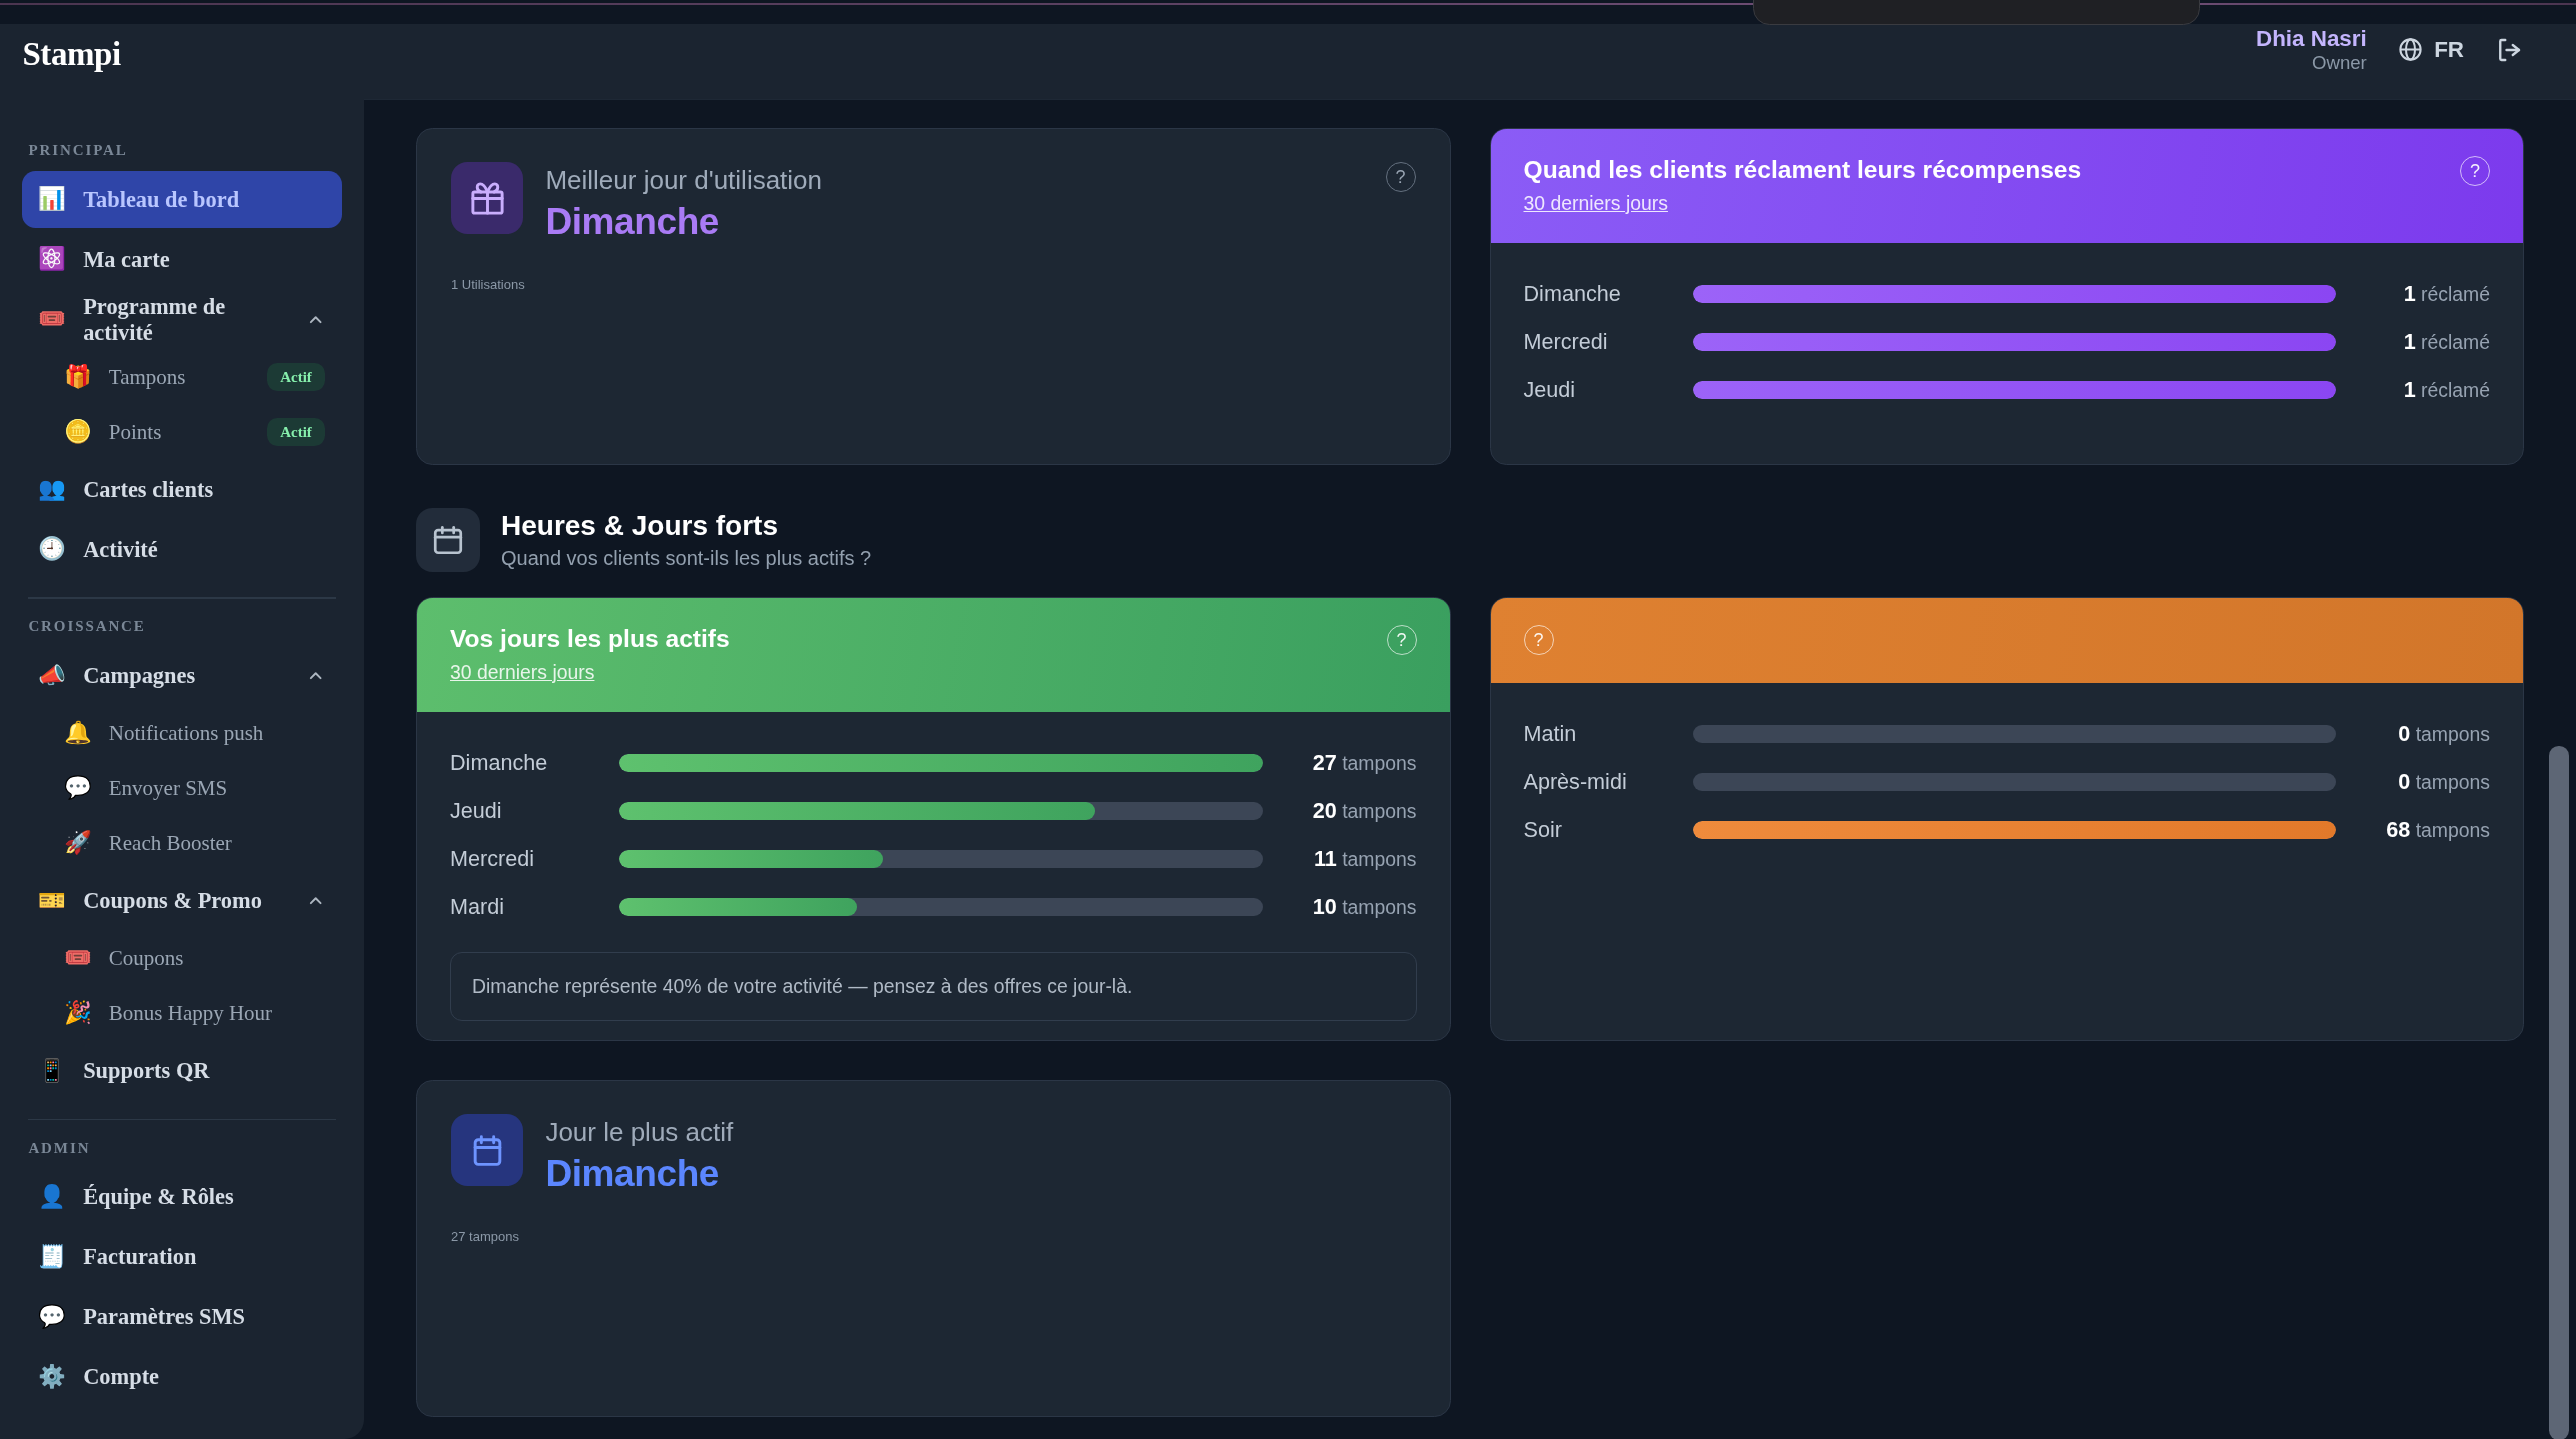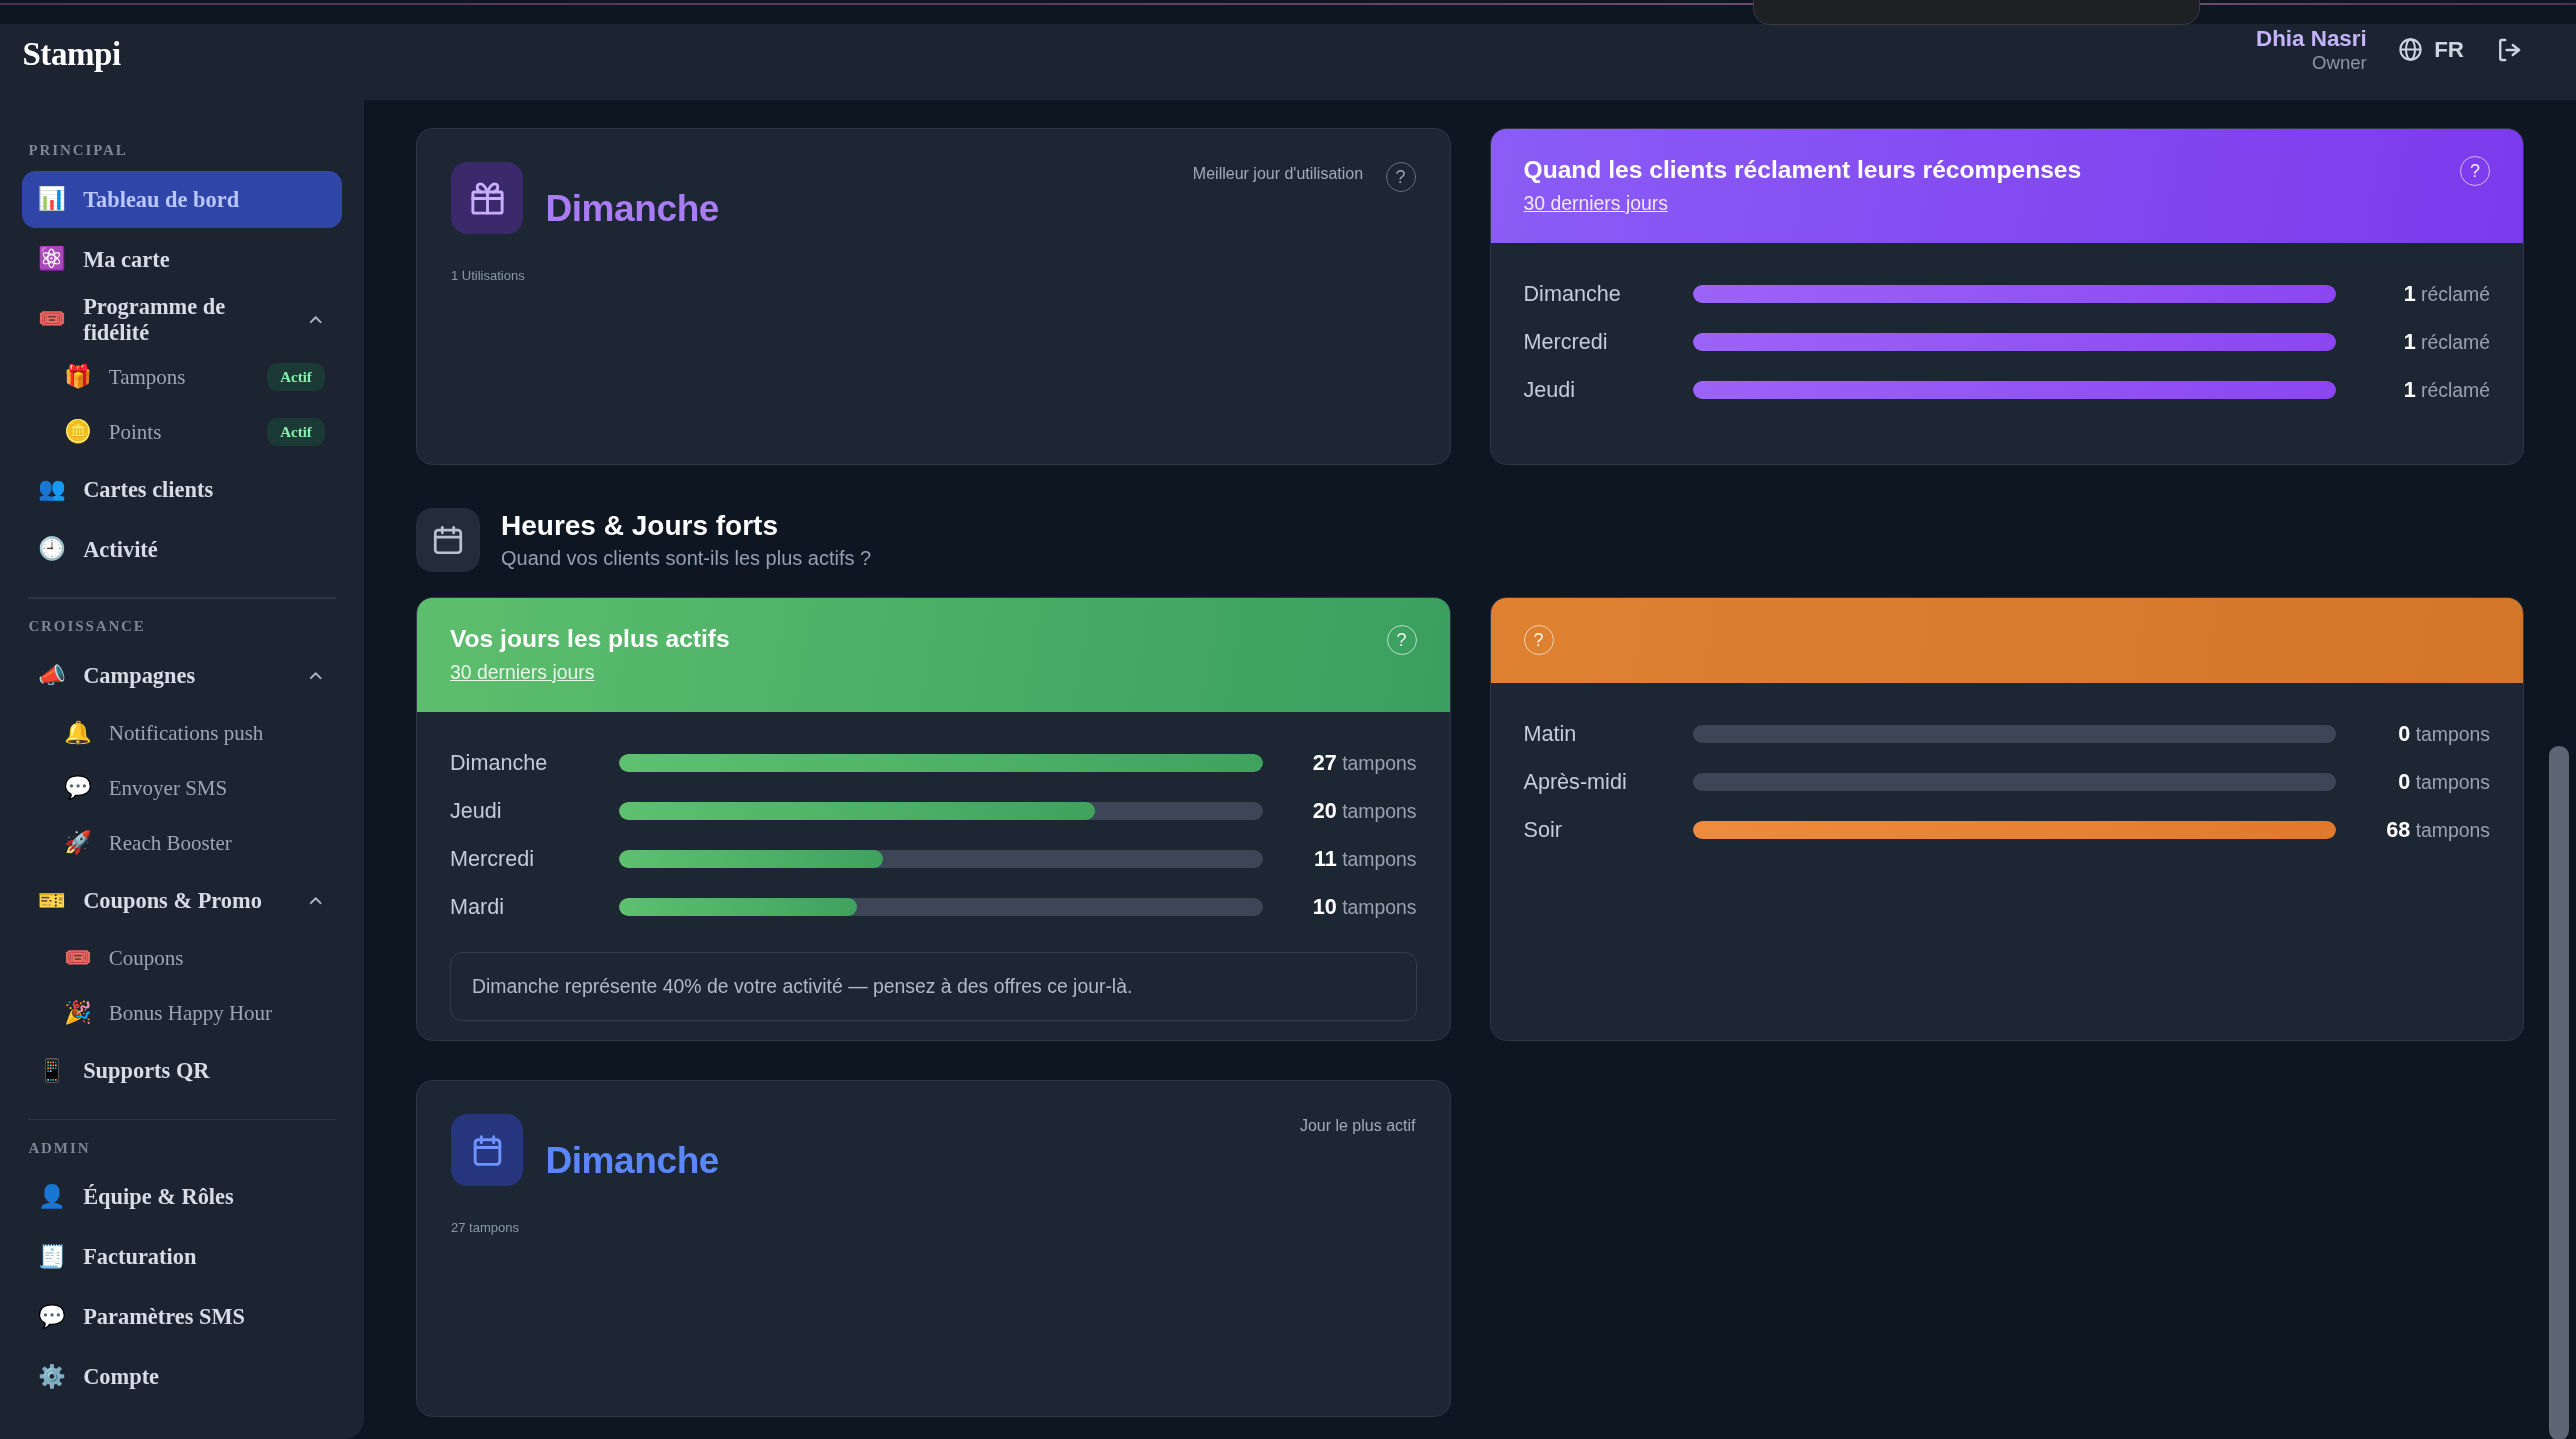--- a/index.html
+++ b/index.html
@@ -96,21 +96,21 @@
   
   .stat-card { padding: 33px 34px; height: 337px; }
   .stat-top { display: flex; align-items: flex-start; gap: 22.4px; }
   .stat-ico {
     width: 72px; height: 72px; border-radius: 16.4px;
     display: flex; align-items: center; justify-content: center; flex: 0 0 auto;
   }
   .stat-ico.purple { background: #3a2a6b; }
   .stat-ico.blue { background: #26357e; }
   .stat-txt { flex: 1; padding-top: 3px; }
-  .stat-label { font-size: 16px; color: #9fabba; margin-bottom: 4.5px; text-align: right; }
+  .stat-label { font-size: 26px; color: #9fabba; margin-bottom: 4.5px; }
   .stat-value { font-size: 37px; font-weight: 700; letter-spacing: -0.4px; }
   .stat-value.purple { color: #a97bf5; }
   .stat-value.blue { color: #5b86ff; }
   .stat-sub { font-size: 13px; color: #8b98a7; margin-top: 34px; }
   .help {
     width: 30px; height: 30px; border-radius: 50%; border: 1.5px solid #64707f;
     color: #98a4b2; font-size: 18px; display: flex; align-items: center;
     justify-content: center; cursor: pointer; flex: 0 0 auto;
   }
   .help.on-color { border-color: rgba(255,255,255,.65); color: rgba(255,255,255,.92); }
@@ -182,21 +182,21 @@
         <span class="label">Tableau de bord</span>
       </div>
 
       <div class="nav-item">
         <span class="emoji">⚛️</span>
         <span class="label">Ma carte</span>
       </div>
 
       <div class="nav-item">
         <span class="emoji">🎟️</span>
-        <span class="label">Programme de fidélité</span>
+        <span class="label">Programme de activité</span>
         <svg class="chev" viewBox="0 0 24 24" fill="none" stroke="#c7d0da" stroke-width="2.4" stroke-linecap="round" stroke-linejoin="round">
             <polyline points="18 15 12 9 6 15"></polyline>
           </svg>
       </div>
 
       <div class="nav-item sub">
         <span class="emoji">🎁</span>
         <span class="label">Tampons</span>
         <span class="badge-actif">Actif</span>
       </div>

